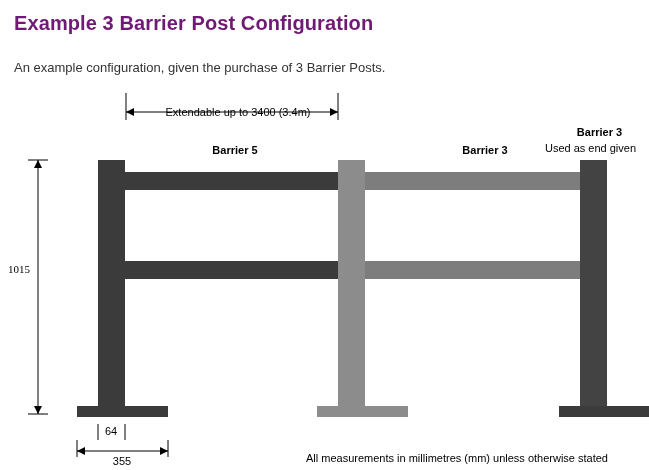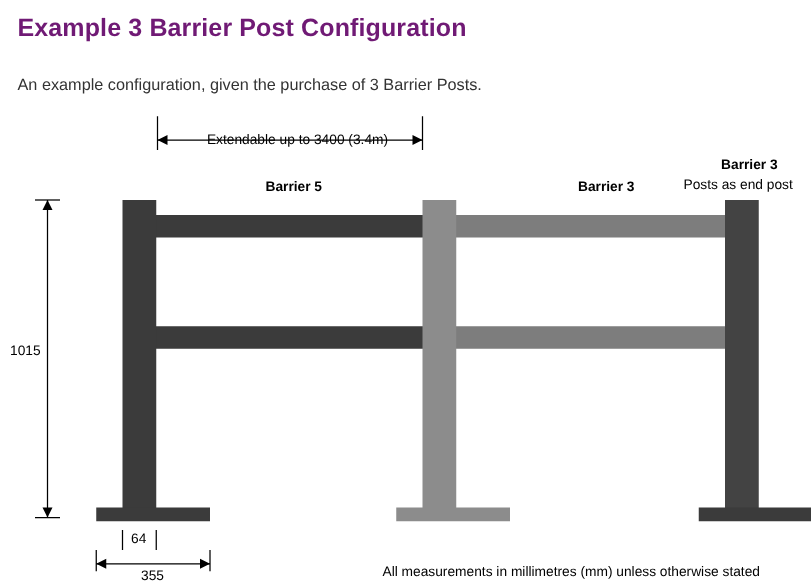--- a/index.html
+++ b/index.html
@@ -130,23 +130,23 @@
     <polygon points="168,451 160,447 160,455" fill="#000"></polygon>
   </svg>
 
   <div class="label center-label" style="left:126px; top:106px; width:224px;">Extendable up to 3400 (3.4m)</div>
 
   <div class="label bold-label center-label" style="left:170px; top:144px; width:130px;">Barrier 5</div>
 
   <div class="label bold-label center-label" style="left:420px; top:144px; width:130px;">Barrier 3</div>
 
   <div class="label bold-label center-label" style="left:542px; top:126px; width:115px;">Barrier 3</div>
-  <div class="label center-label" style="left:533px; top:142px; width:115px;">Posts as end post</div>
+  <div class="label center-label" style="left:533px; top:142px; width:115px;">Used as end given</div>
 
-  <div class="label" style="left:8px; top:275px;">1015</div>
+  <div class="label" style="left:8px; top:263px;font-family:Liberation Serif, serif;">1015</div>
 
   <div class="label center-label" style="left:88px; top:425px; width:46px;">64</div>
 
   <div class="label center-label" style="left:99px; top:455px; width:46px;">355</div>
 
   <div id="footnote">All measurements in millimetres (mm) unless otherwise stated</div>
 
 </div>
 
 </body></html>

